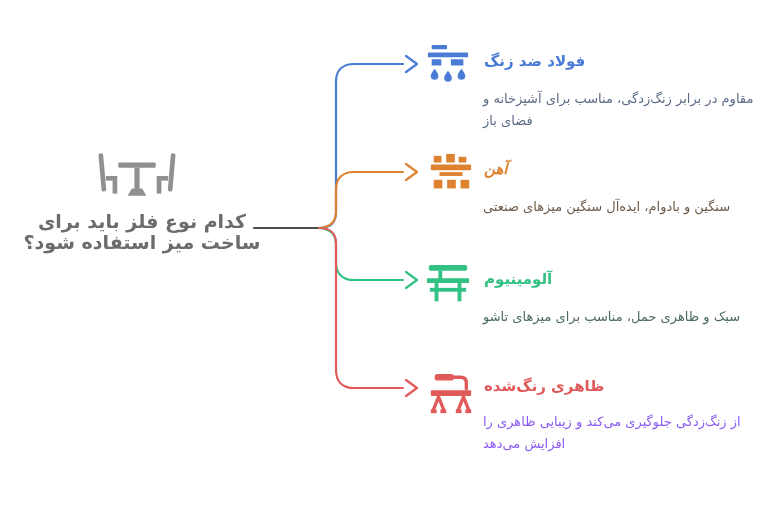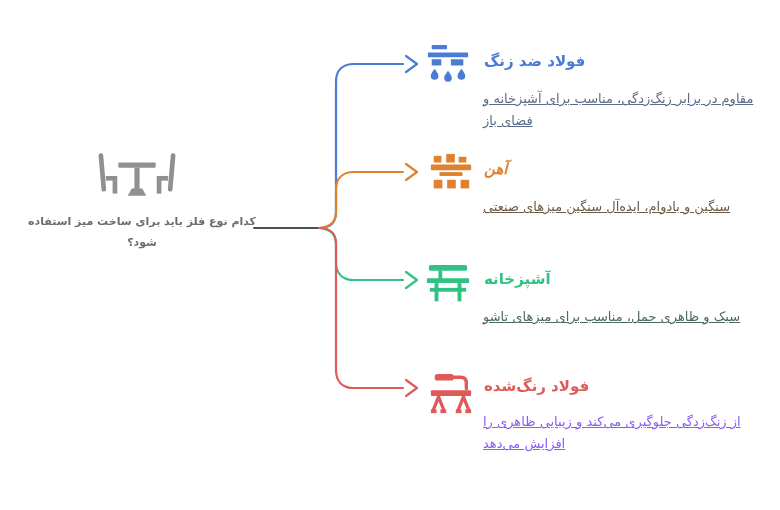--- a/index.html
+++ b/index.html
@@ -8,29 +8,29 @@
     font-family:"DejaVu Sans",sans-serif;background:#ffffff;
   }
   .connectors{position:absolute;left:0;top:0;width:780px;height:510px;}
   .connectors path{fill:none;stroke:currentColor;stroke-width:2.2;stroke-linecap:round;stroke-linejoin:round;}
   .icon{position:absolute;width:46px;height:46px;}
   .icon svg{width:100%;height:100%;display:block;}
   .center-icon{position:absolute;left:93px;top:150px;width:88px;height:54px;}
   .center-icon svg{width:100%;height:100%;display:block;}
   .center-text{
     position:absolute;left:22px;top:211px;width:240px;
-    direction:rtl;text-align:center;font-weight:bold;font-size:11px;line-height:21px;
+    direction:rtl;text-align:center;font-weight:bold;font-size:19px;line-height:21px;
   }
   .branch-title{
     position:absolute;left:484px;font-size:15px;font-weight:bold;
     direction:rtl;text-align:left;white-space:nowrap;
   }
   .branch-desc{
     position:absolute;left:483px;font-size:13px;line-height:22px;
-    direction:rtl;text-align:left;text-decoration:underline;
+    direction:rtl;text-align:left;
   }
   .t1{top:52px}.t2{top:160px}.t3{top:270px}.t4{top:377px}
   .d1{top:88px;width:280px}.d2{top:196px;width:262px}.d3{top:306px;width:262px}.d4{top:411px;width:274px}
   .i1{left:425px;top:42px}.i2{left:428px;top:152px}.i3{left:425px;top:262px}.i4{left:428px;top:371px}
 </style>
 </head>
 <body>
 
 <div class="canvas" style="background-color: rgb(255, 255, 255);">
 
@@ -108,35 +108,35 @@
     <span class="icon i3" style="color: rgb(49, 193, 130);">
       <svg viewBox="0 0 48 48" fill="currentColor">
         <rect x="4" y="3" width="40" height="6" rx="2"></rect>
         <rect x="14" y="9" width="4" height="9"></rect>
         <rect x="2" y="17" width="44" height="5" rx="1"></rect>
         <rect x="10" y="22" width="4" height="19"></rect>
         <rect x="34" y="22" width="4" height="19"></rect>
         <rect x="5" y="27" width="38" height="4"></rect>
       </svg>
     </span>
-    <div class="branch-title t3" style="color: rgb(49, 193, 130);">آشپزخانه</div>
+    <div class="branch-title t3" style="color: rgb(49, 193, 130);">آلومینیوم</div>
     <div class="branch-desc d3" style="color: rgb(75, 106, 91);">سبک و ظاهری حمل، مناسب برای میزهای تاشو</div>
   </div>
 
   <div>
     <span class="icon i4" style="color: rgb(225, 90, 90);">
       <svg viewBox="0 0 48 48" fill="currentColor">
         <rect x="7" y="3" width="20" height="7" rx="3"></rect>
         <path d="M27 6.5 h7 c4 0 6 2 6 6 v6" fill="none" stroke="currentColor" stroke-width="3.5" stroke-linecap="round"></path>
         <rect x="3" y="20" width="42" height="6" rx="1"></rect>
         <path d="M5 42 L11 27 L17 42" fill="none" stroke="currentColor" stroke-width="3.5" stroke-linecap="round" stroke-linejoin="round"></path>
         <path d="M31 42 L37 27 L43 42" fill="none" stroke="currentColor" stroke-width="3.5" stroke-linecap="round" stroke-linejoin="round"></path>
         <rect x="3" y="40" width="6" height="4"></rect>
         <rect x="13" y="40" width="6" height="4"></rect>
         <rect x="29" y="40" width="6" height="4"></rect>
         <rect x="39" y="40" width="6" height="4"></rect>
       </svg>
     </span>
-    <div class="branch-title t4" style="color: rgb(225, 90, 90);">فولاد رنگ‌شده</div>
+    <div class="branch-title t4" style="color: rgb(225, 90, 90);">ظاهری رنگ‌شده</div>
     <div class="branch-desc d4" style="color: #8b5cf6;">از زنگ‌زدگی جلوگیری می‌کند و زیبایی ظاهری را افزایش می‌دهد</div>
   </div>
 
 </div>
 
 </body></html>

